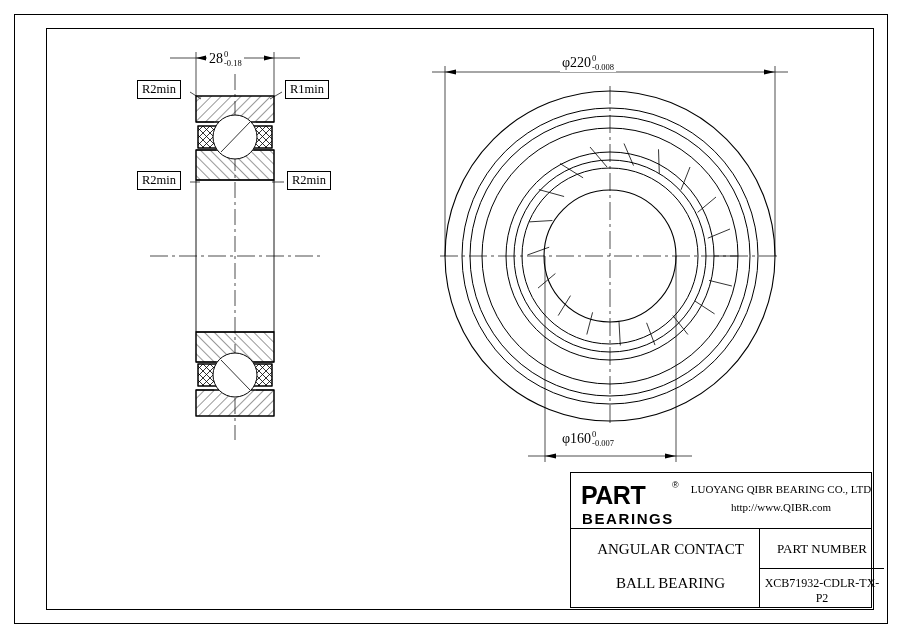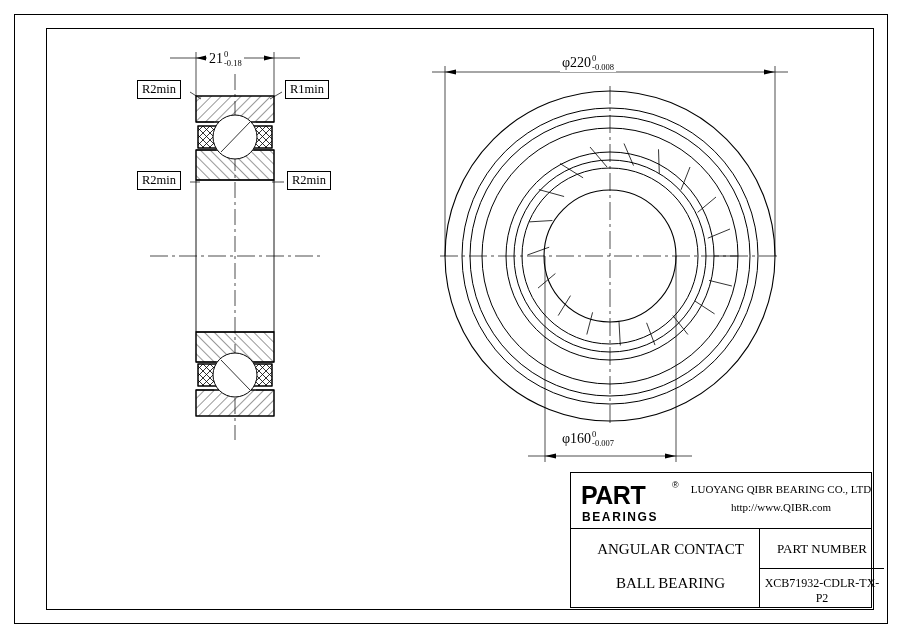--- a/index.html
+++ b/index.html
@@ -16,21 +16,21 @@
   .dimtxt{position:absolute;font-family:"Liberation Serif",serif;font-size:14px;white-space:nowrap;background:#fff;padding:0 2px;}
   .dimtxt .tol{display:inline-block;vertical-align:middle;font-size:8.5px;line-height:1.05;text-align:left;margin-left:1px;}
   .dimtxt .big{vertical-align:middle;}
 
   
   .tb{position:absolute;left:570px;top:472px;width:302px;height:136px;border:1px solid #000;box-sizing:border-box;}
   .tb .row1{position:absolute;left:0;top:0;width:100%;height:56px;border-bottom:1px solid #000;box-sizing:border-box;}
   .tb .logo{position:absolute;left:0;top:0;width:118px;height:56px;box-sizing:border-box;}
   .tb .logo .brand{position:absolute;left:10px;top:8px;font-family:"Liberation Sans",sans-serif;font-weight:bold;font-size:25px;letter-spacing:-0.5px;}
   .tb .logo .reg{position:absolute;left:101px;top:7px;font-family:"Liberation Sans",sans-serif;font-size:9px;}
-  .tb .logo .sub{position:absolute;left:11px;top:37px;font-family:"Liberation Sans",sans-serif;font-size:12px;letter-spacing:1.6px;font-weight:bold;}
+  .tb .logo .sub{position:absolute;left:11px;top:37px;font-family:"Liberation Sans",sans-serif;font-size:15px;letter-spacing:1.6px;font-weight:bold;}
   .tb .company{position:absolute;left:118px;top:0;width:184px;height:56px;text-align:center;}
   .tb .company .c1{position:absolute;left:0;top:10px;width:100%;font-size:11px;}
   .tb .company .c2{position:absolute;left:0;top:28px;width:100%;font-size:11px;}
   .tb .row2{position:absolute;left:11px;top:56px;width:100%;height:79px;}
   .tb .leftcell{position:absolute;left:0;top:0;width:178px;height:79px;border-right:1px solid #000;box-sizing:border-box;text-align:center;}
   .tb .leftcell .l1{position:absolute;left:0;top:12px;width:100%;font-size:15px;}
   .tb .leftcell .l2{position:absolute;left:0;top:46px;width:100%;font-size:15px;}
   .tb .rightcell{position:absolute;left:178px;top:0;width:124px;height:79px;}
   .tb .rightcell .r1{position:absolute;left:0;top:12px;width:100%;text-align:center;font-size:13px;}
   .tb .rightcell .sep{position:absolute;left:0;top:39px;width:100%;border-top:1px solid #000;}
@@ -185,21 +185,21 @@
           <line x1="676" y1="256" x2="676" y2="462"></line>
           <line x1="528" y1="456" x2="692" y2="456"></line>
           <path d="M545,456 L556,453.5 L556,458.5 Z" fill="#000" stroke="none"></path>
           <path d="M676,456 L665,453.5 L665,458.5 Z" fill="#000" stroke="none"></path>
         </g>
       </g>
     </g>
   </svg>
 
   <div class="dimtxt" style="left:207px;top:50px;">
-    <span class="big">21</span><span class="tol"><span>0</span><br><span>-0.18</span></span>
+    <span class="big">28</span><span class="tol"><span>0</span><br><span>-0.18</span></span>
   </div>
 
   <div class="dimtxt" style="left:560px;top:54px;">
     <span class="big">φ</span><span class="big">220</span><span class="tol"><span>0</span><br><span>-0.008</span></span>
   </div>
 
   <div class="dimtxt" style="left:560px;top:430px;">
     <span class="big">φ</span><span class="big">160</span><span class="tol"><span>0</span><br><span>-0.007</span></span>
   </div>
 

